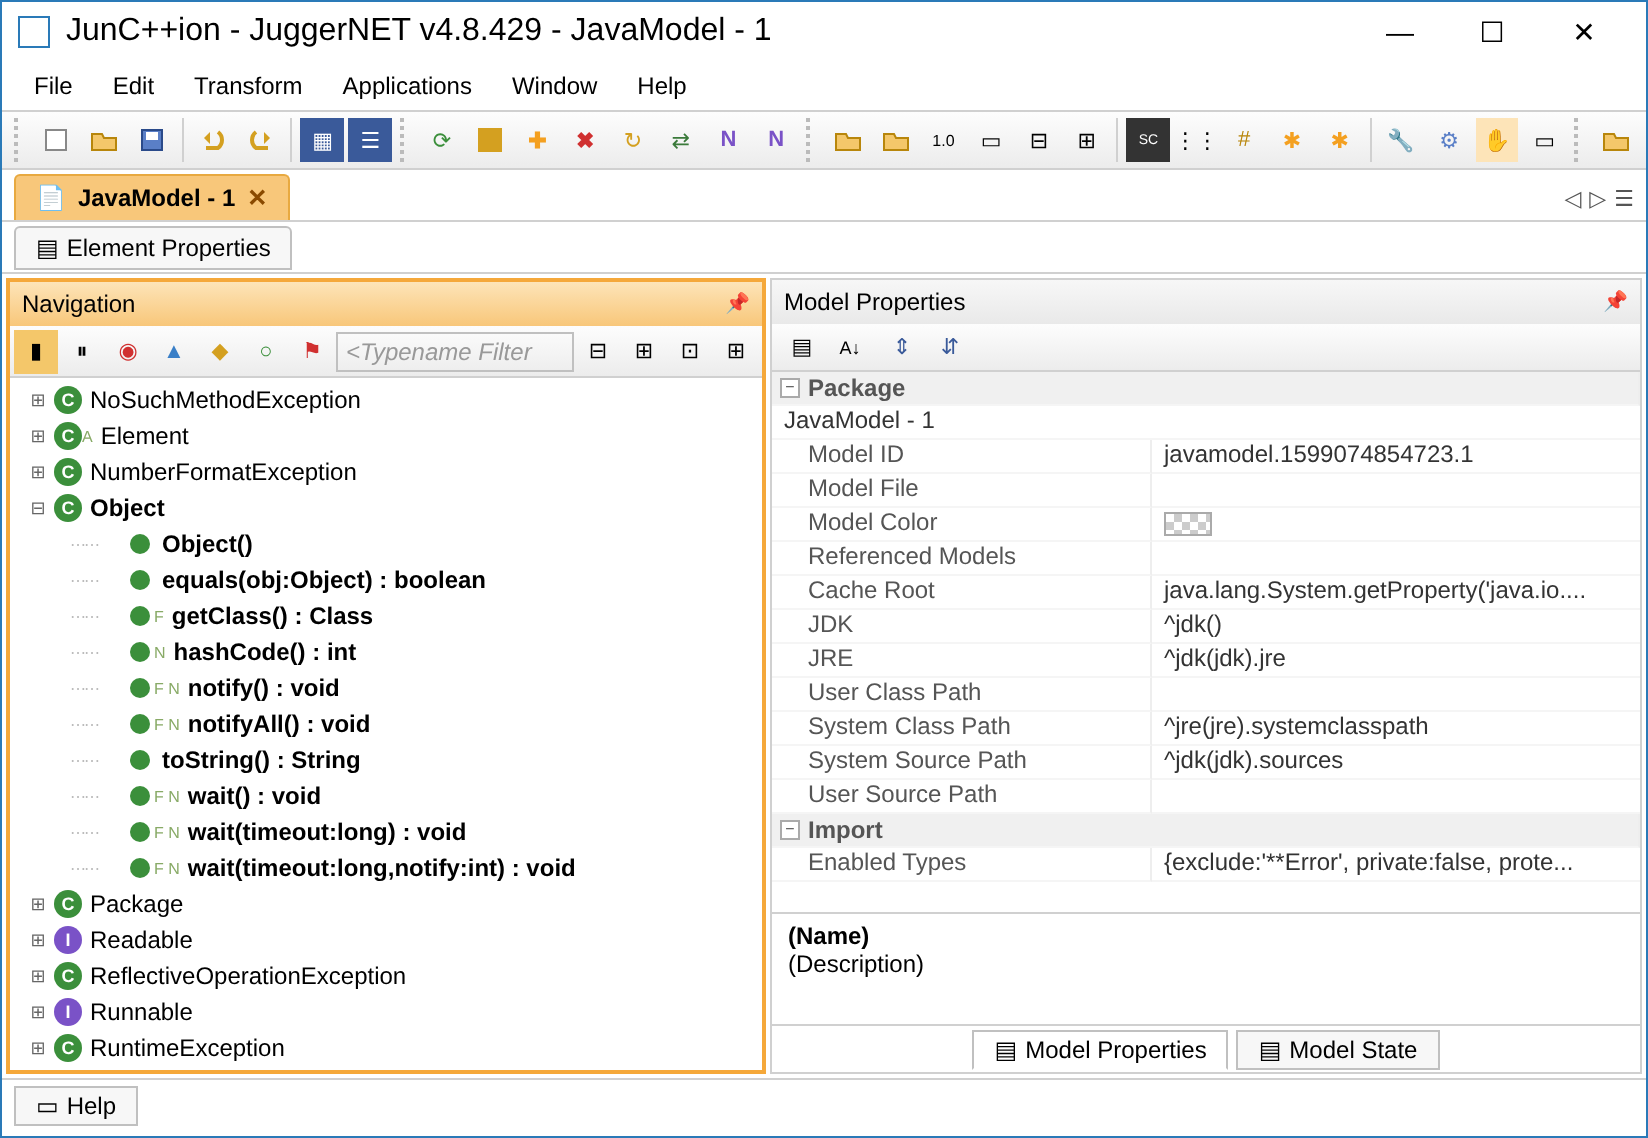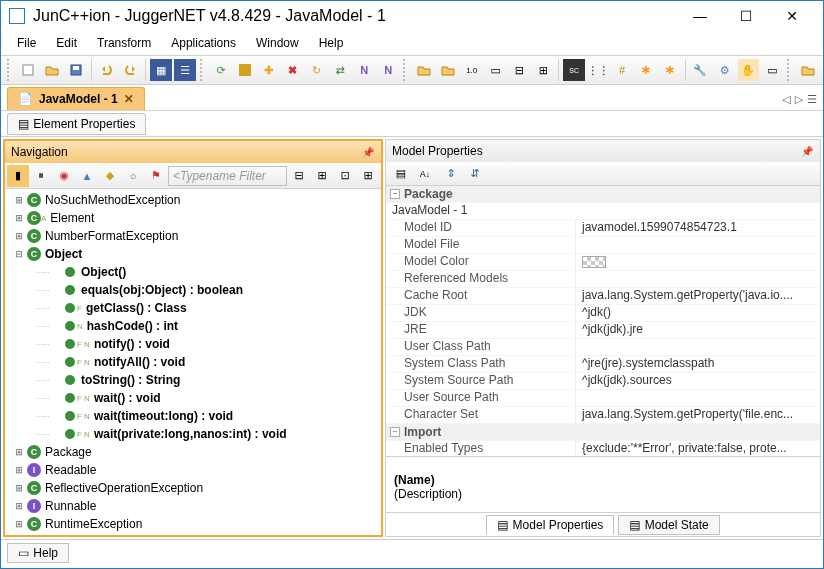--- a/index.html
+++ b/index.html
@@ -43,21 +43,21 @@
 .rightpane { flex: 1; display: flex; flex-direction: column; margin: 2px 2px 2px 0; border: 1px solid #d0d0d0; }
 .rightpane .pane-header { background: linear-gradient(#f7f7f7,#e9e9e9); }
 .prop-toolbar { height: 24px; background: linear-gradient(#fdfdfd,#ececec); border-bottom: 1px solid #d0d0d0; display: flex; align-items: center; padding: 0 4px; gap: 2px; }
 .prop-grid { flex: 1; overflow-y: auto; background: #fff; font-size: 11px; }
 .prop-row { display: flex; height: 17px; }
 .prop-row .key { width: 190px; padding-left: 18px; border-right: 1px solid #eee; border-bottom: 1px solid #f5f5f5; color: #555; overflow: hidden; white-space: nowrap; }
 .prop-row .val { flex: 1; padding-left: 6px; border-bottom: 1px solid #f5f5f5; color: #333; overflow: hidden; white-space: nowrap; text-overflow: ellipsis; }
 .prop-row.group { background: #f0f0f0; font-weight: normal; color: #555; }
 .prop-row.group .key { padding-left: 4px; width: 100%; display: flex; align-items: center; gap: 4px; }
 .prop-row.group .twisty { width: 10px; text-align: center; font-size: 8px; border: 1px solid #aaa; background: #fff; height: 10px; line-height: 8px; }
-.prop-desc { height: 56px; border-top: 1px solid #d0d0d0; padding: 16px 8px; background: #fff; font-size: 11px; }
+.prop-desc { height: 56px; border-top: 1px solid #d0d0d0; padding: 4px 8px; background: #fff; font-size: 11px; }
 .prop-desc .name { font-weight: bold; }
 .bottom-tabs { height: 24px; display: flex; align-items: center; justify-content: center; gap: 4px; background: #fff; border-top: 1px solid #d0d0d0; }
 .bottom-tab { display: flex; align-items: center; gap: 4px; padding: 2px 10px; border: 1px solid #c0c0c0; background: #f7f7f7; cursor: pointer; font-size: 11px; }
 .bottom-tab.active { background: #fff; border-bottom-color: #fff; }
 .statusbar { height: 26px; display: flex; align-items: center; padding: 0 6px; border-top: 1px solid #d0d0d0; }
 .statusbar .helptab { display: flex; align-items: center; gap: 4px; padding: 2px 10px; border: 1px solid #c0c0c0; background: #f7f7f7; cursor: pointer; font-size: 11px; }
 svg { display: block; }
 .color-swatch { width: 24px; height: 12px; background: repeating-conic-gradient(#ccc 0% 25%, #fff 0% 50%) 0 0/8px 8px; border: 1px solid #aaa; margin-top: 2px; }
 </style>
 </head>
@@ -305,21 +305,21 @@
           <span class="badge">F N</span>
           <span class="label">wait(timeout:long) : void</span>
         </div>
         <div class="tree-row bold" style="padding-left: 30px;">
           <span class="dots">⋯⋯</span>
           <span class="twisty"></span>
           <span class="icon">
             <span class="icon-method"></span>
           </span>
           <span class="badge">F N</span>
-          <span class="label">wait(private:long,nanos:int) : void</span>
+          <span class="label">wait(timeout:long,notify:int) : void</span>
         </div>
         <div class="tree-row" style="padding-left: 8px;">
           <span class="twisty">⊞</span>
           <span class="icon icon-class">C</span>
           <span class="label">Package</span>
         </div>
         <div class="tree-row" style="padding-left: 8px;">
           <span class="twisty">⊞</span>
           <span class="icon icon-interface">I</span>
           <span class="label">Readable</span>
@@ -402,24 +402,20 @@
           <div class="key">System Class Path</div>
           <div class="val">^jre(jre).systemclasspath</div>
         </div>
         <div class="prop-row">
           <div class="key">System Source Path</div>
           <div class="val">^jdk(jdk).sources</div>
         </div>
         <div class="prop-row">
           <div class="key">User Source Path</div>
           <div class="val"></div>
-        </div>
-        <div class="prop-row">
-          <div class="key">Character Set</div>
-          <div class="val">java.lang.System.getProperty('file.enc...</div>
         </div>
         <div class="prop-row group">
           <div class="key">
             <span class="twisty">−</span> 
             <b>Import</b>
           </div>
         </div>
         <div class="prop-row">
           <div class="key">Enabled Types</div>
           <div class="val">{exclude:'**Error', private:false, prote...</div>

